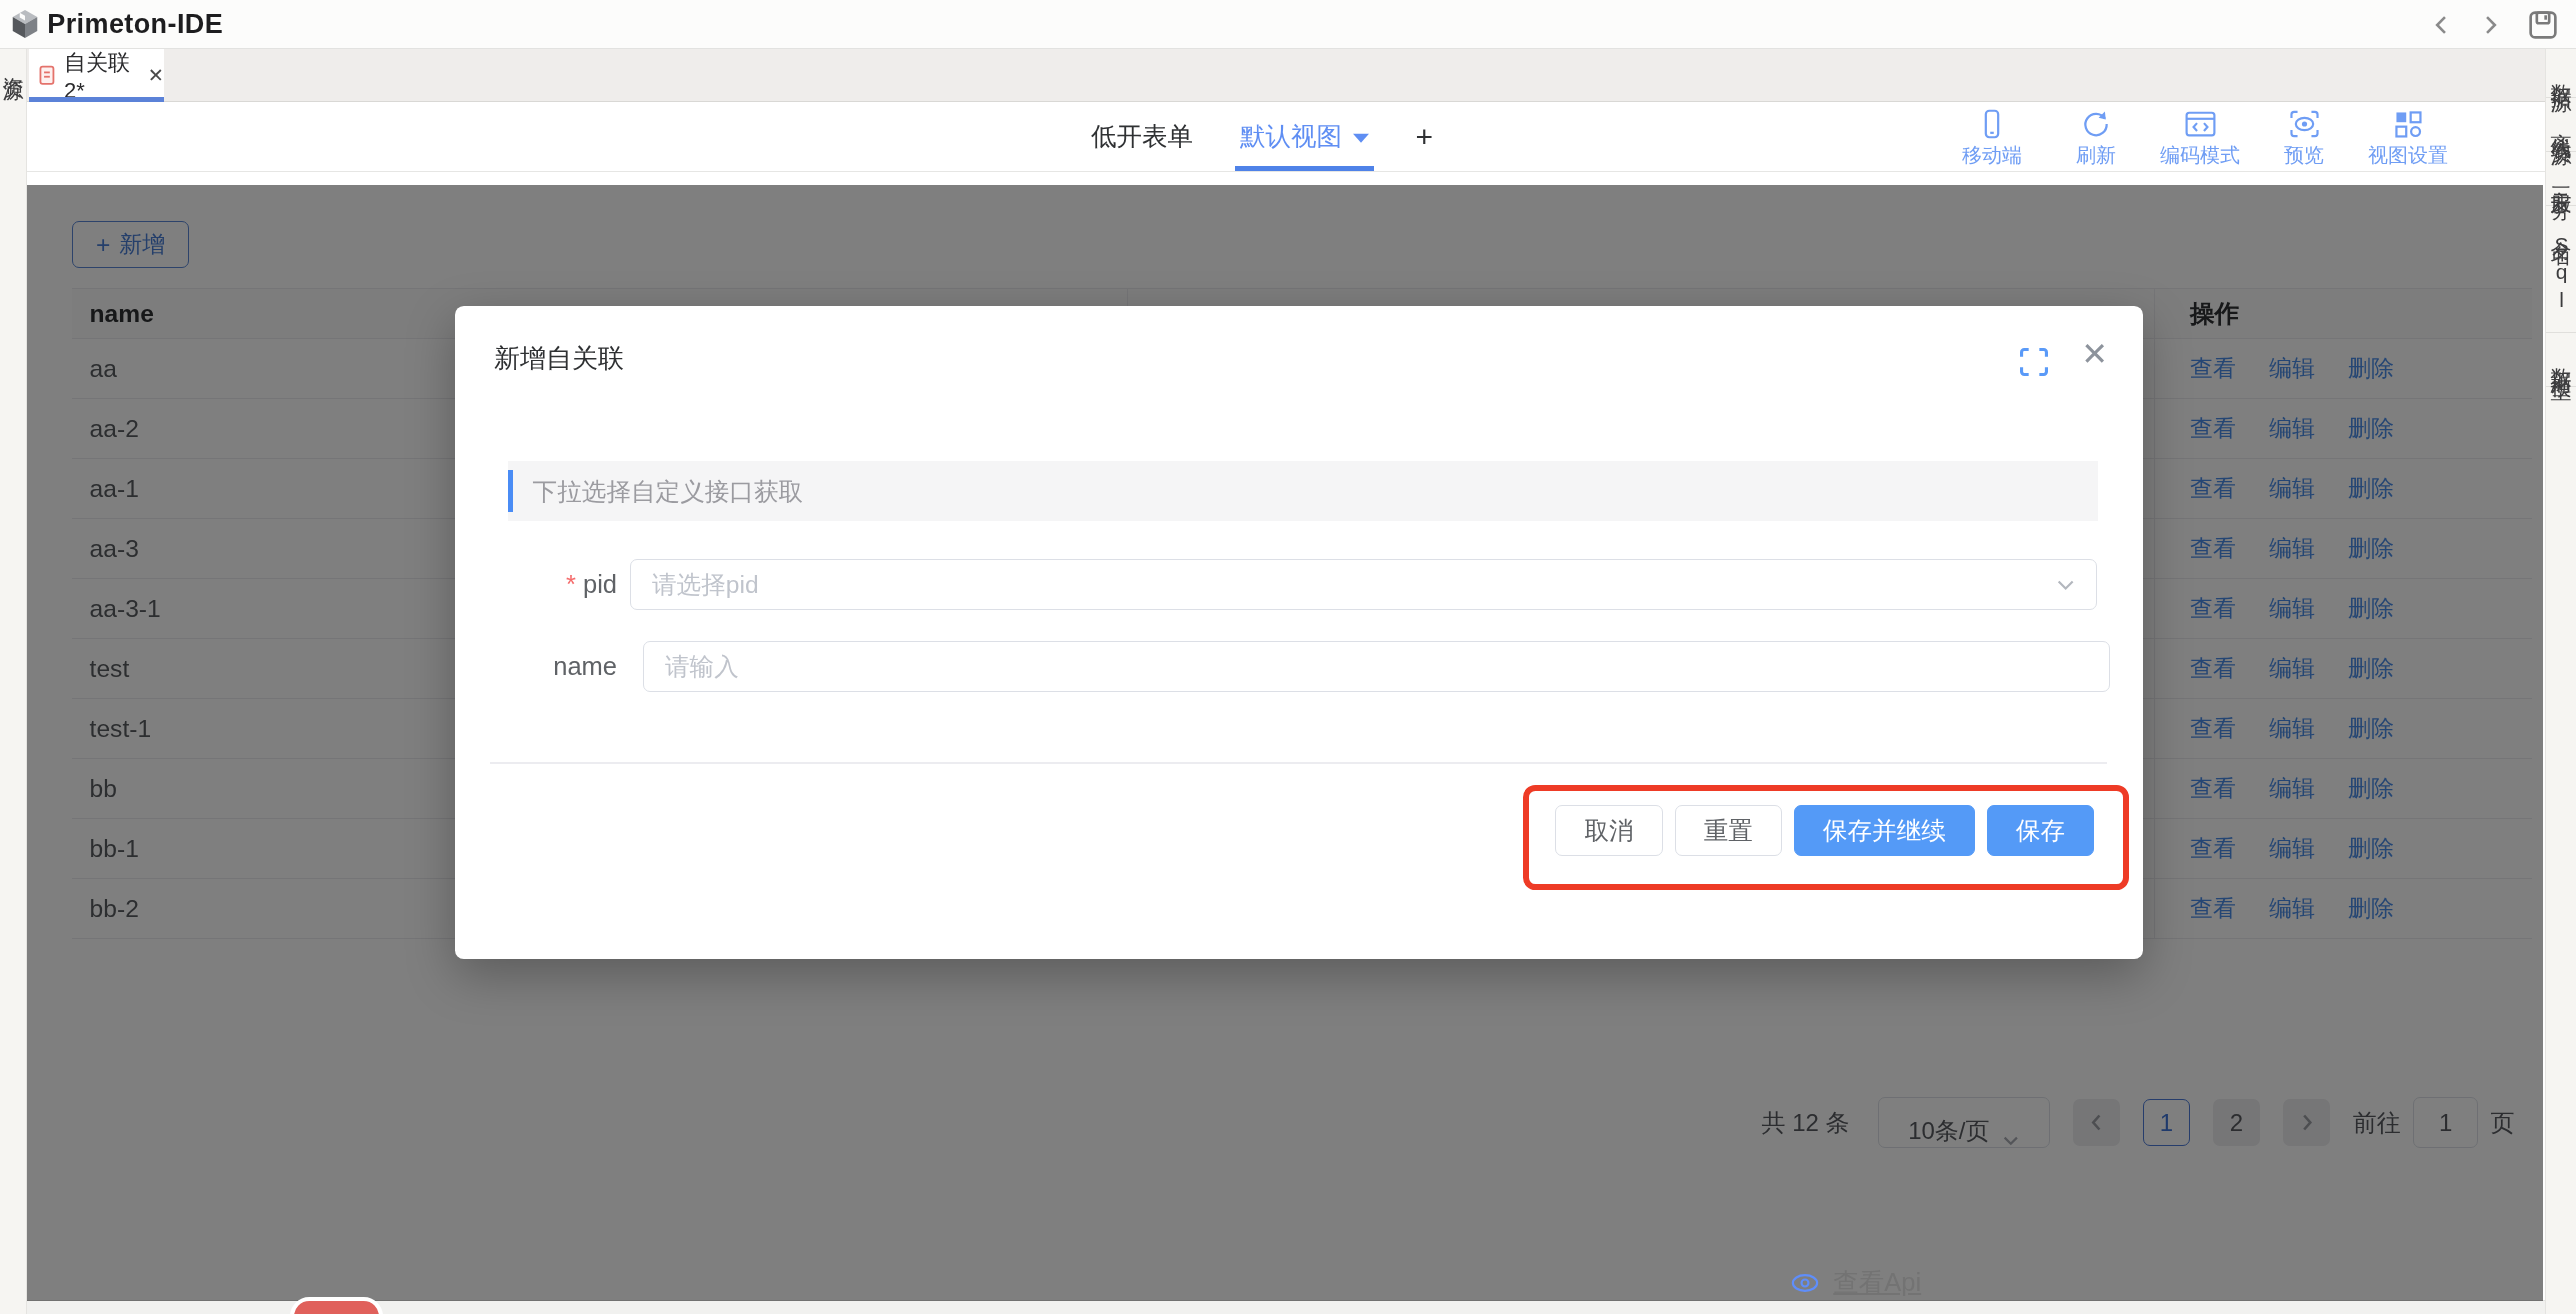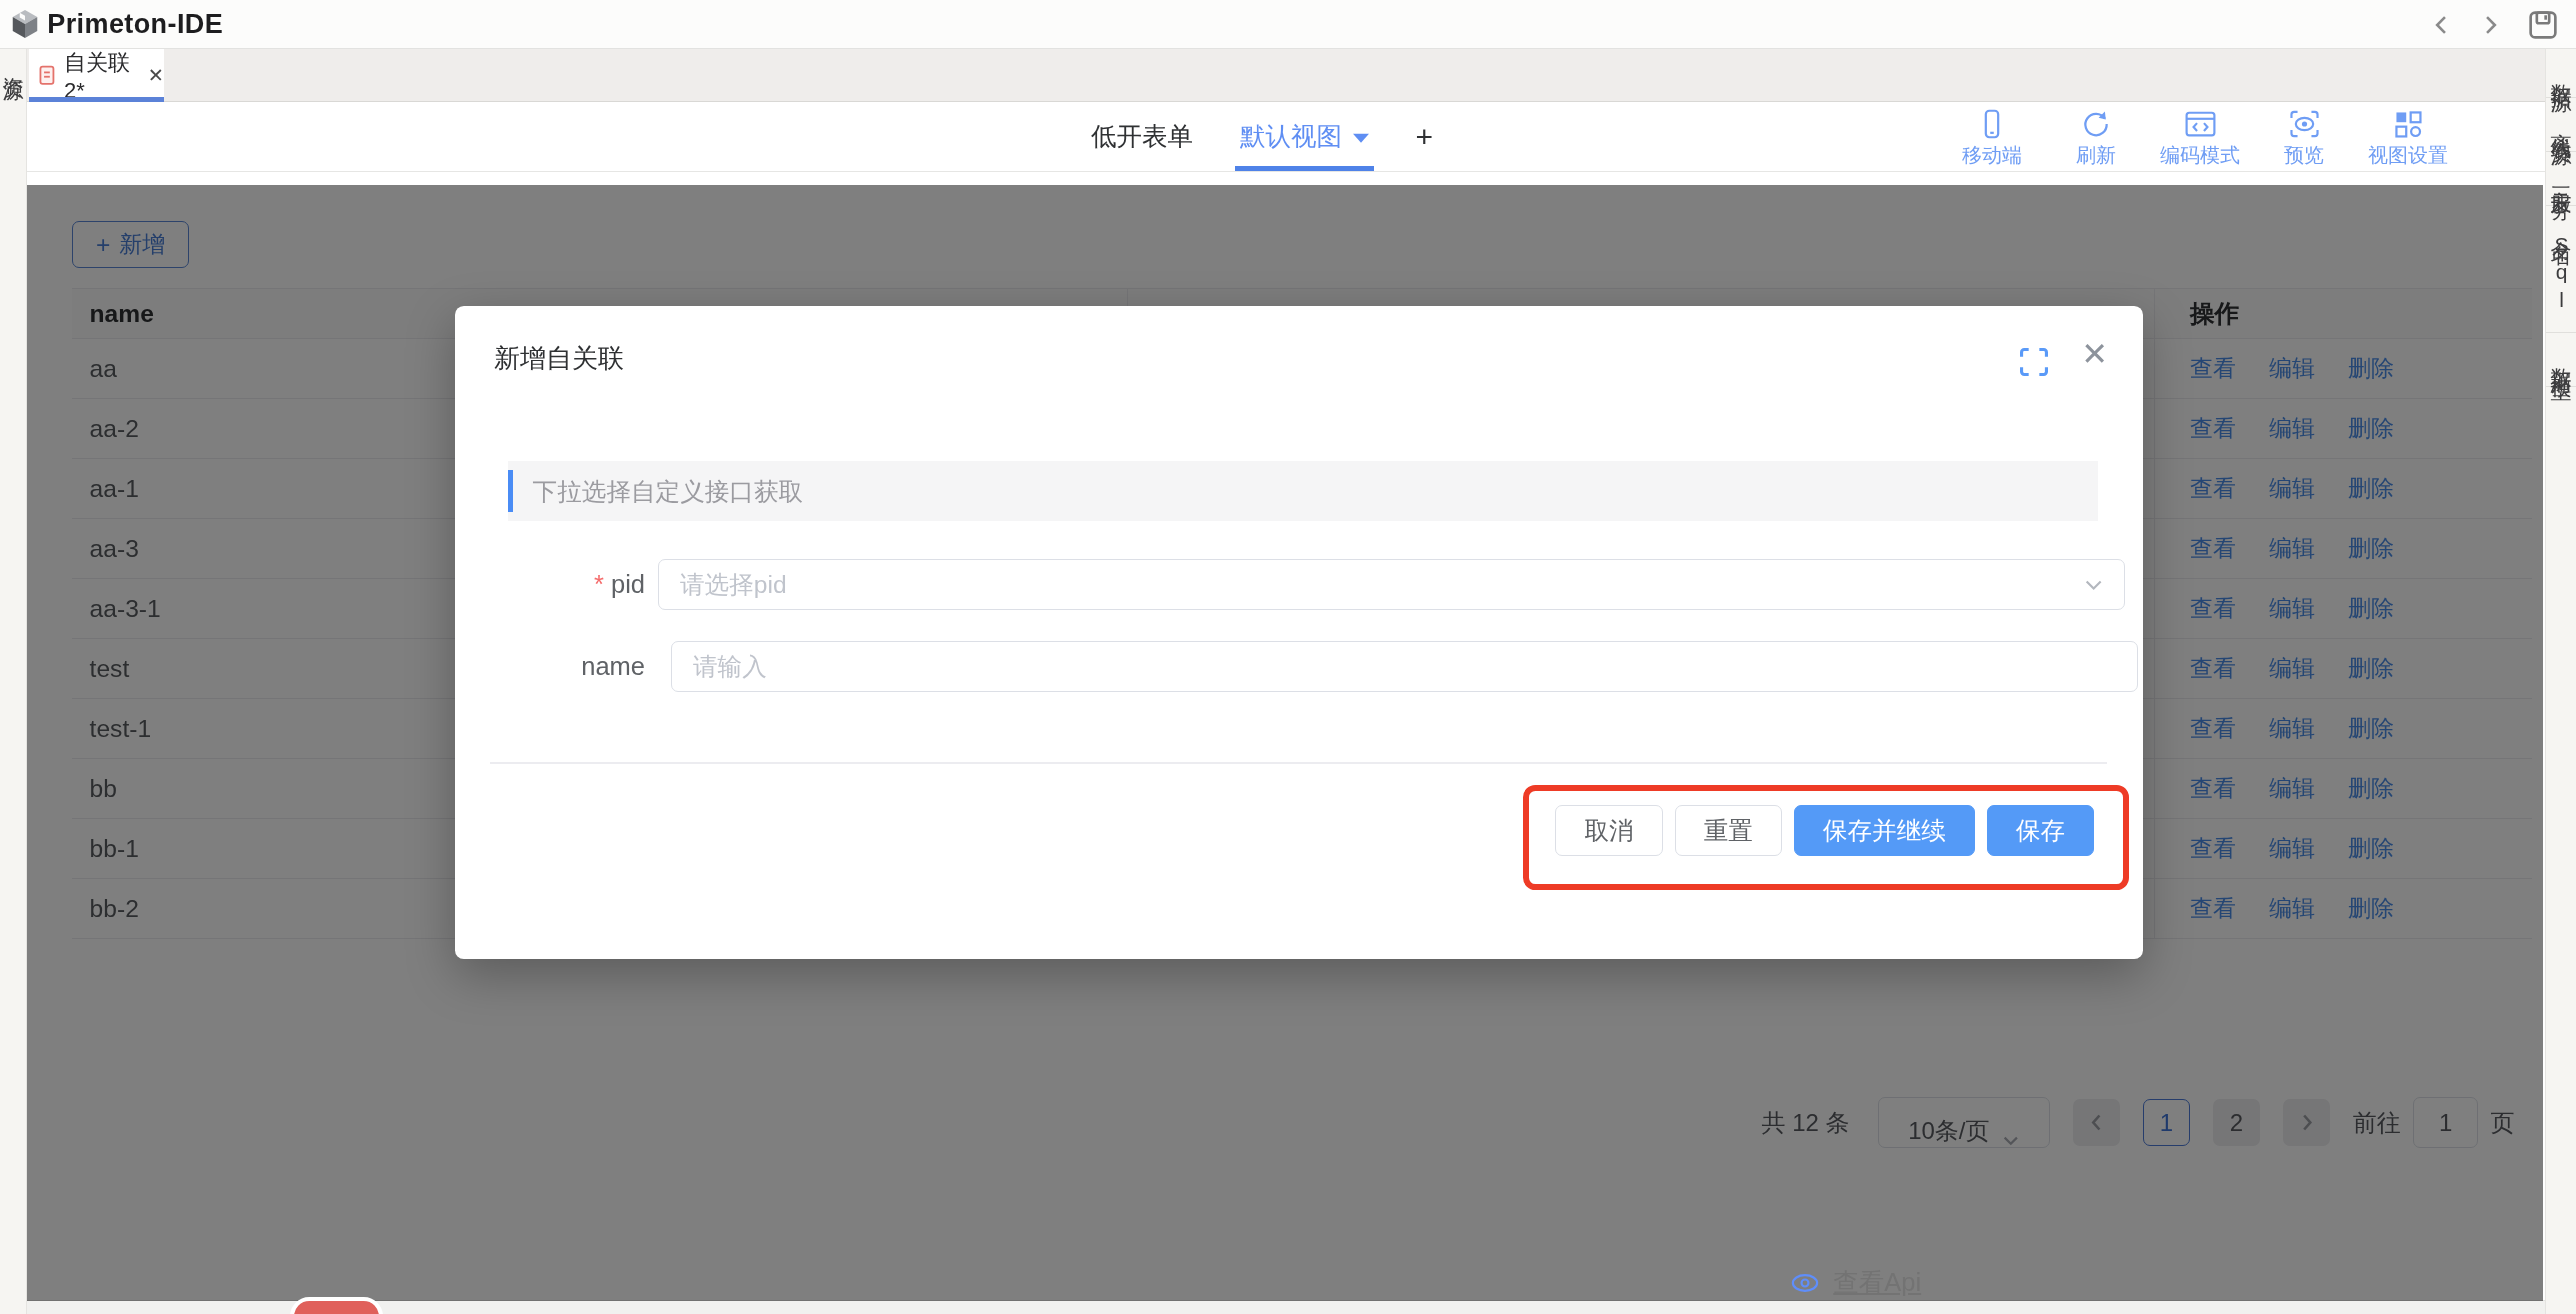--- a/index.html
+++ b/index.html
@@ -84,21 +84,21 @@
   
   .modal { position:absolute; left:455px; top:306px; width:1688px; height:653px; background:#fff;
            border-radius:8.8px; box-shadow:0 16px 49px rgba(0,0,0,0.28); z-index:10; }
   .modal-title { position:absolute; left:39px; top:35px; font-size:26px; color:#2f3133; }
   .modal-fullscreen { position:absolute; right:93px; top:40px; cursor:pointer; }
   .modal-close { position:absolute; right:35px; top:32px; font-size:32px; color:#8d939c; cursor:pointer; line-height:1; }
   .section-bar { position:absolute; left:53px; top:155px; width:1590px; height:60px; background:#f5f5f6; }
   .section-accent { position:absolute; left:0; top:8.8px; width:5.3px; height:42px; background:#4a8cf5; }
   .section-label { position:absolute; left:24.6px; top:0; height:60px; display:flex; align-items:center;
                    font-size:24.6px; color:#9b9ba0; }
-  .frow { position:absolute; left:0; width:1688px; height:51px;margin-left:28px; }
+  .frow { position:absolute; left:0; width:1688px; height:51px; }
   .frow-pid { top:253px; } .frow-name { top:335px; }
   .flabel { position:absolute; left:0; top:0; width:162px; height:51px; display:flex; align-items:center;
             justify-content:flex-end; font-size:25.5px; color:#5f6266; }
   .flabel.required::before { content:"*"; color:#f56c6c; margin-right:7px; font-size:25.5px; }
   .fctrl { position:absolute; left:175px; top:0; width:1467px; height:51px; border:1.8px solid #dcdfe6;
            border-radius:7px; background:#fff; display:flex; align-items:center; padding:0 21px; cursor:pointer; }
   .fplaceholder { font-size:24.6px; color:#c0c4cc; flex:1; }
   .finput { position:absolute; left:188px; top:0; width:1467px; height:51px; border:1.8px solid #dcdfe6;
             border-radius:7px; padding:0 21px; font-size:24.6px; color:#5f6266; font-family:inherit; outline:none; }
   .finput::placeholder { color:#c0c4cc; }

